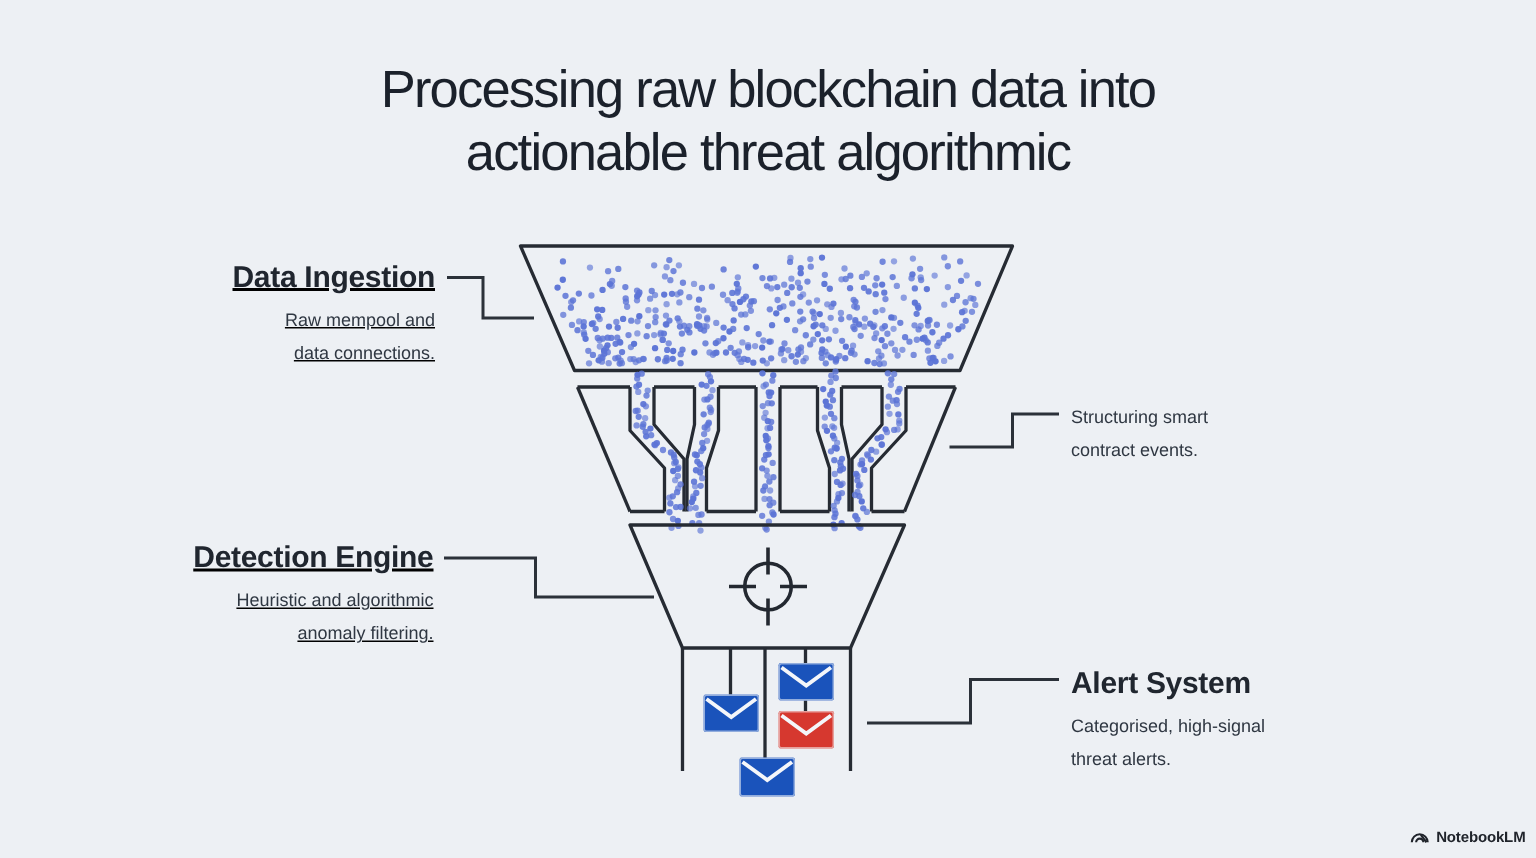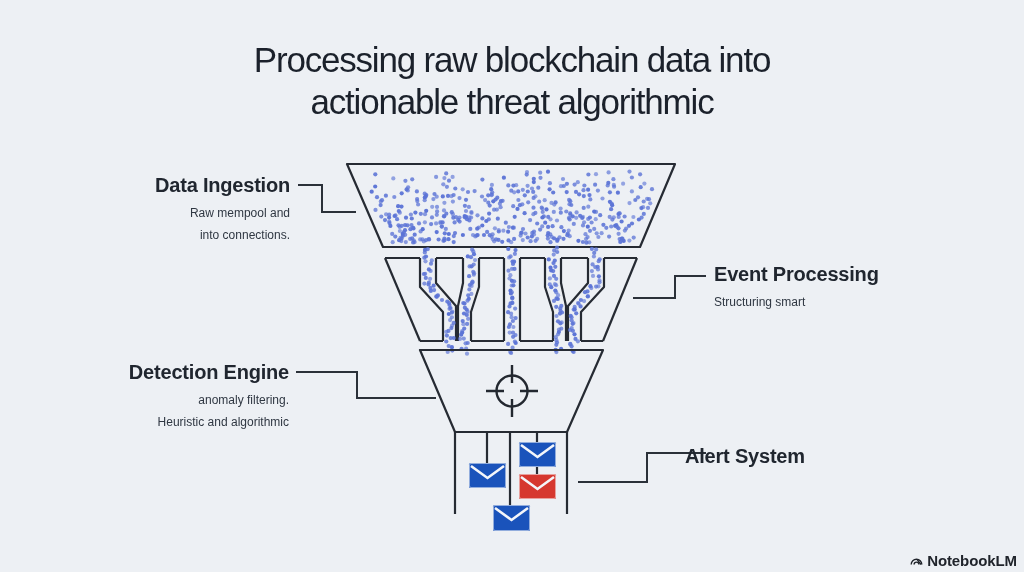--- a/index.html
+++ b/index.html
@@ -9,29 +9,29 @@
     font-family:"Liberation Sans","DejaVu Sans",sans-serif;
   }
   .title{
     position:absolute;top:39px;left:0;width:1024px;text-align:center;
     font-size:35px;line-height:42px;font-weight:400;letter-spacing:-1.2px;
     color:#1b212b;
   }
   .callout{position:absolute;}
   .callout .head{font-size:20px;font-weight:600;letter-spacing:-0.2px;color:#20262f;line-height:24px;}
   .callout .desc{font-size:12px;font-weight:400;color:#2f3742;line-height:22px;margin-top:5px;}
-  .align-right{text-align:right;}
+  .align-right{text-align:right;text-decoration:underline;}
   .align-left{text-align:left;}
   #co-data-ingestion{top:173px;right:734px;width:260px;}
   #co-event-processing{top:262px;left:714px;width:260px;}
   #co-detection-engine{top:360px;right:735px;width:280px;}
-  #co-alert-system{top:444px;left:685px;width:280px;}
+  #co-alert-system{top:444px;left:714px;width:280px;}
   .watermark{
     position:absolute;top:552px;right:7px;display:flex;align-items:center;gap:4px;
-    font-size:15px;font-weight:700;color:#20242b;letter-spacing:-0.1px;
+    font-size:10px;font-weight:700;color:#20242b;letter-spacing:-0.1px;
   }
   svg .line{stroke:#262b33;stroke-width:2.2;fill:none;stroke-linejoin:round;stroke-linecap:butt;}
   svg .thin{stroke:#2b3139;stroke-width:2;fill:none;}
   svg .env-blue{fill:var(--env-blue,#1a53bb);}
   svg .env-red{fill:var(--env-red,#d6382f);}
   svg .flap{stroke:#f4f6fa;stroke-width:2.6;fill:none;stroke-linejoin:miter;}
   svg .envedge{stroke:rgba(245,247,250,0.55);stroke-width:1;fill:none;}
 </style>
 </head>
 <body>
@@ -776,41 +776,45 @@
 
   <div class="title">
     <div>Processing raw blockchain data into</div>
     <div>actionable threat algorithmic</div>
   </div>
 
   <div class="callout align-right" id="co-data-ingestion">
     <div class="head">Data Ingestion</div>
     <div class="desc">
       <div>Raw mempool and</div>
-      <div>into connections.</div>
+      <div>data connections.</div>
     </div>
   </div>
 
   <div class="callout align-left" id="co-event-processing">
-    <div class="head">Event Processing</div>
     <div class="desc">
       <div>Structuring smart</div>
+      <div>contract events.</div>
     </div>
   </div>
 
   <div class="callout align-right" id="co-detection-engine">
     <div class="head">Detection Engine</div>
     <div class="desc">
+      <div>Heuristic and algorithmic</div>
       <div>anomaly filtering.</div>
-      <div>Heuristic and algorithmic</div>
     </div>
   </div>
 
   <div class="callout align-left" id="co-alert-system">
     <div class="head">Alert System</div>
+    <div class="desc">
+      <div>Categorised, high-signal</div>
+      <div>threat alerts.</div>
+    </div>
   </div>
 
   <div class="watermark">
     <svg width="13" height="12" viewBox="0 0 13 12">
       <path d="M1.2,9.5 A5.3,5.3 0 0 1 11.8,9.5" fill="none" stroke="#20242b" stroke-width="1.4"></path>
       <path d="M4.1,9.5 A2.4,2.4 0 0 1 8.9,9.5" fill="none" stroke="#20242b" stroke-width="1.4"></path>
       <path d="M7.2,4.6 L11,9.5" fill="none" stroke="#20242b" stroke-width="1.4"></path>
     </svg>
     <span>NotebookLM</span>
   </div>

